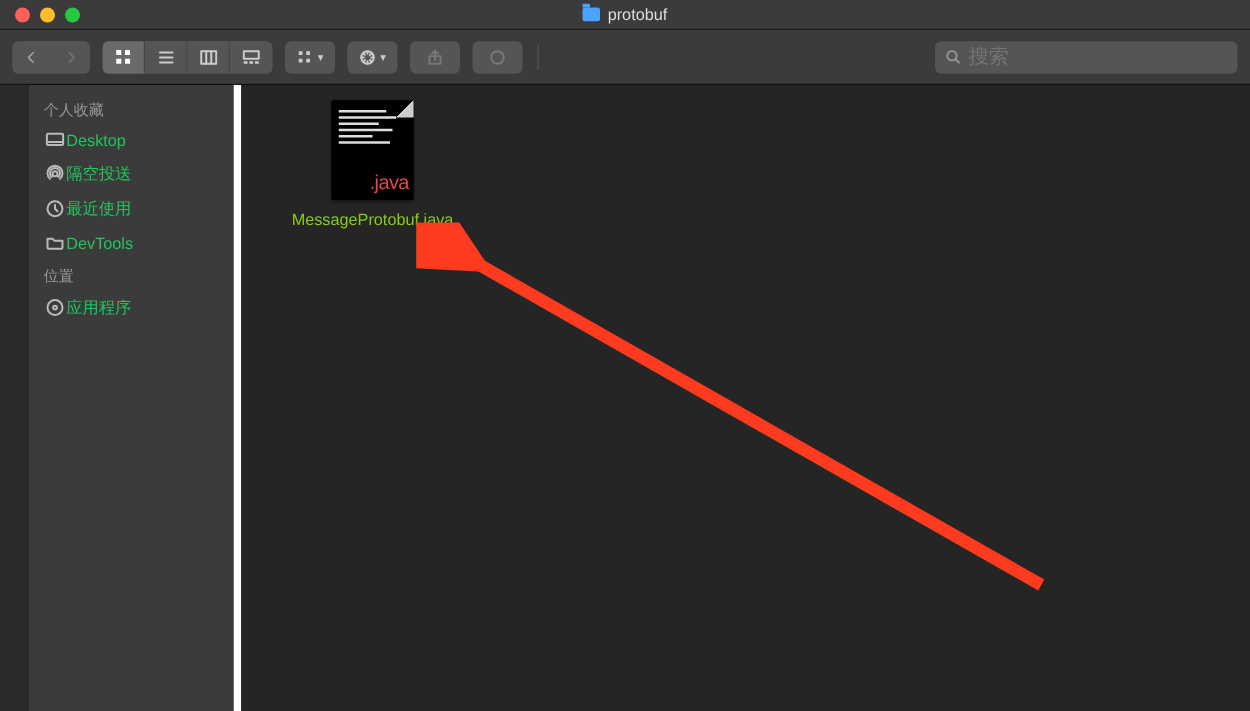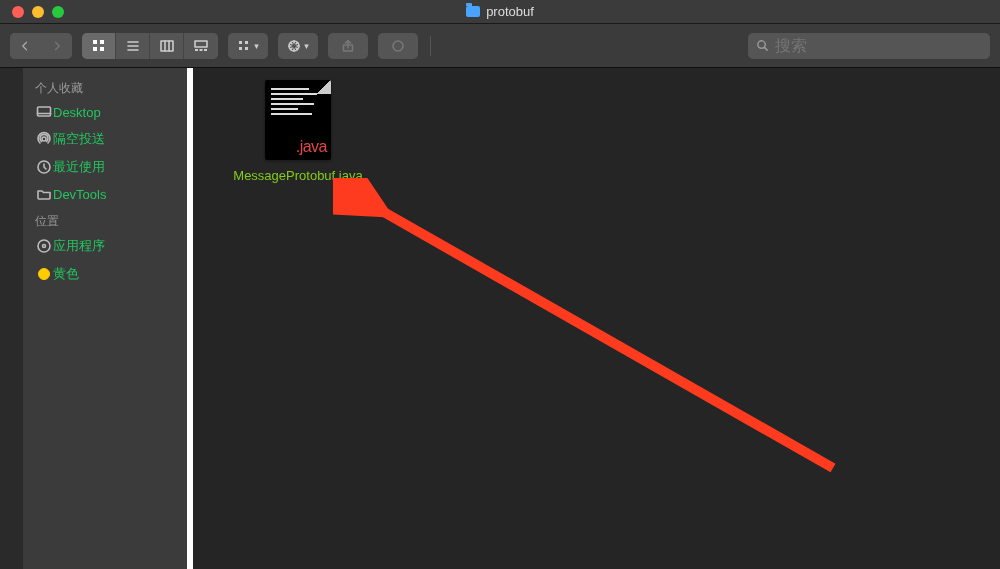--- a/index.html
+++ b/index.html
@@ -211,26 +211,20 @@
       <div class="sb-item">
         <span class="ic">
             <svg viewBox="0 0 16 16">
               <circle class="stroke" cx="8" cy="8" r="6"></circle>
               <circle class="stroke" cx="8" cy="8" r="1.5"></circle>
             </svg>
           </span>
         <span>应用程序</span>
       </div>
 
-      <div class="sb-item">
-        <span class="ic">
-            <span class="tag-dot yellow"></span>
-          </span>
-        <span>黄色</span>
-      </div>
     </div>
 
     <div class="content">
       <div class="file">
         <div class="file-icon">
           <div class="file-lines">
               <span></span>
               <span></span>
               <span></span>
               <span></span>

